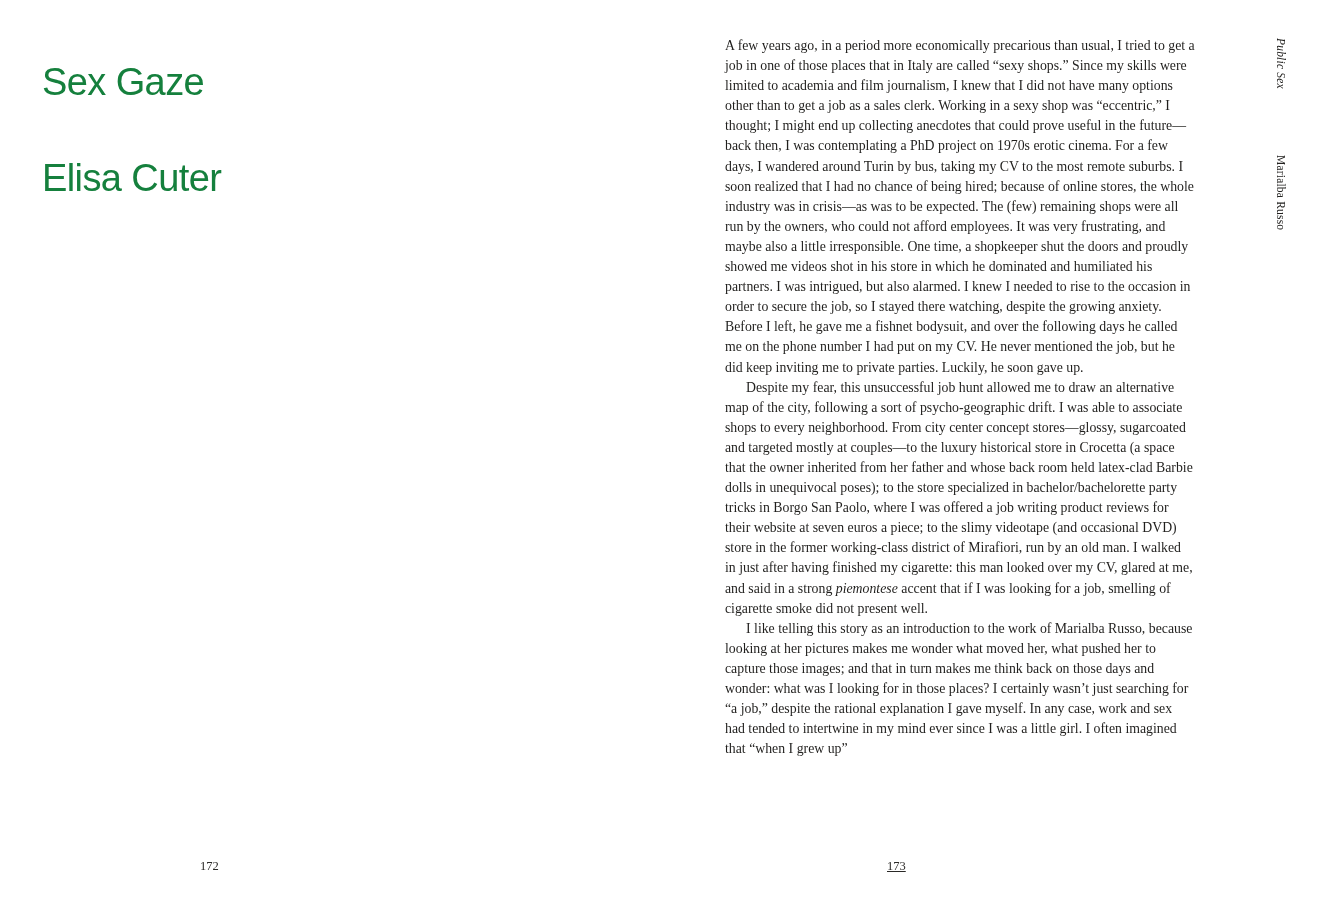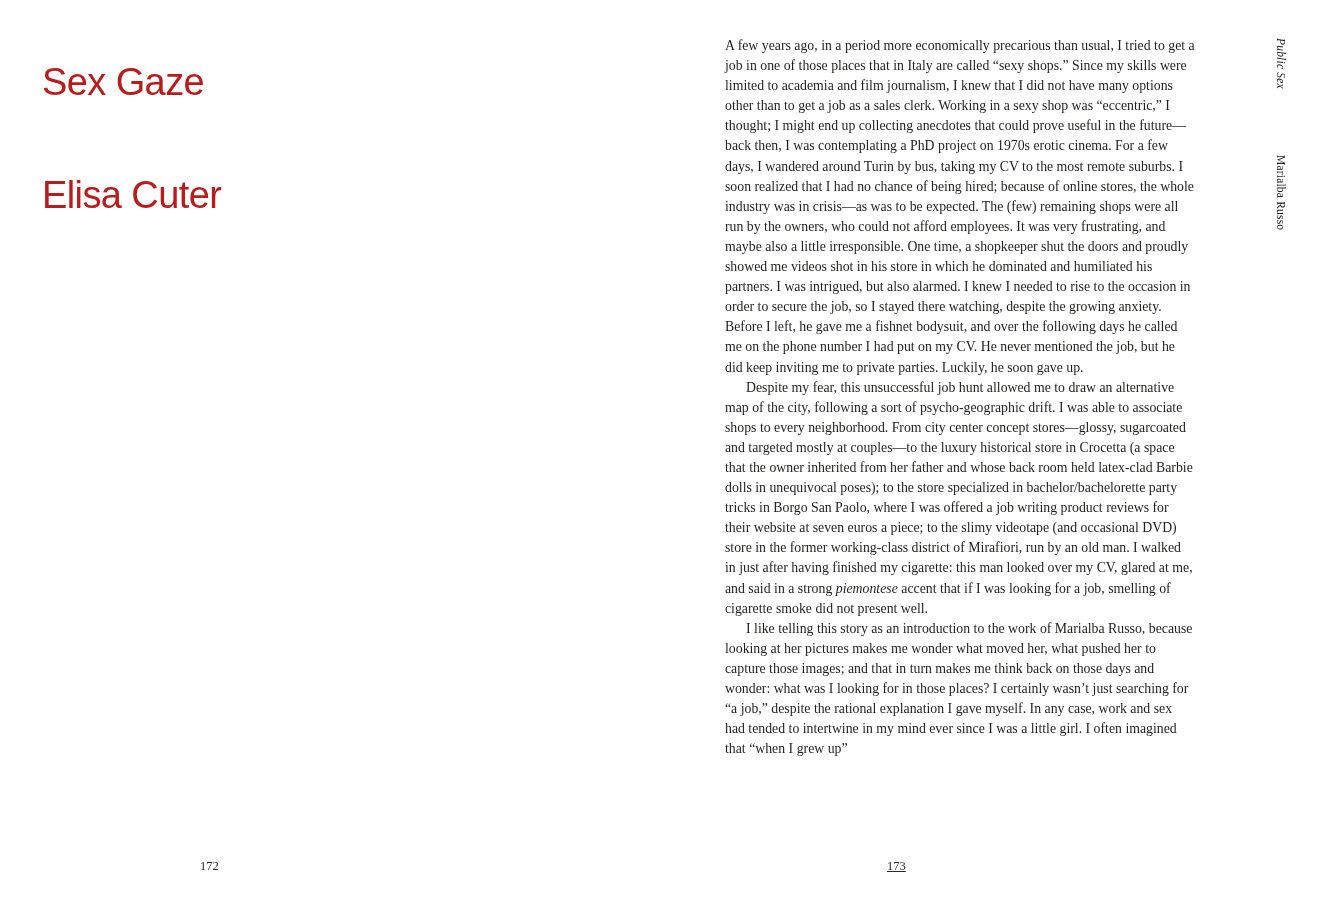--- a/index.html
+++ b/index.html
@@ -29,26 +29,26 @@
   .page-right { left: 663px; right: 0; }
 
   .article-title,
   .article-author {
     position: absolute;
     left: 42px;
     font-family: "Liberation Sans", sans-serif;
     font-weight: 400;
     font-size: 38px;
     letter-spacing: -0.6px;
-    color: #b91c1c;
+    color: #15803d;
     white-space: nowrap;
     line-height: 1;
   }
   .article-title  { top: 38px; }
-  .article-author { top: 144px; }
+  .article-author { top: 127px; }
 
   .body-text {
     position: absolute;
     left: 62px;           
     top: 36px;
     width: 470px;
     font-size: 13.8px;
     line-height: 20.1px;
     text-align: left;
     color: #201f1d;

